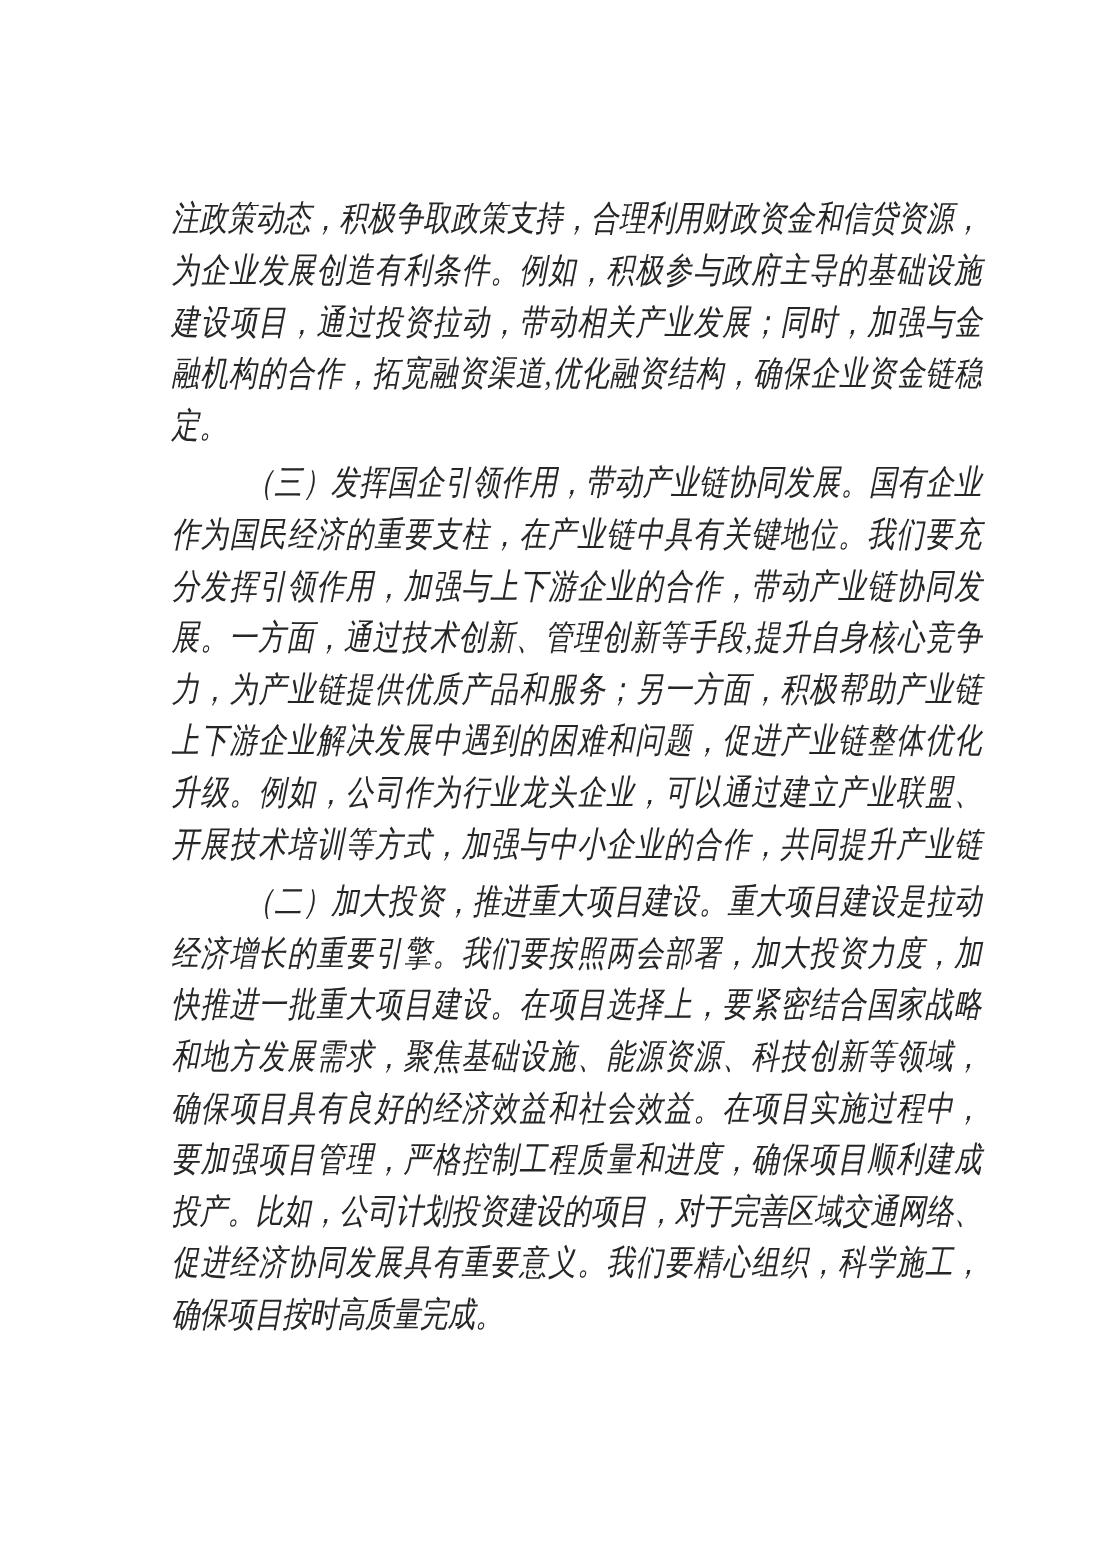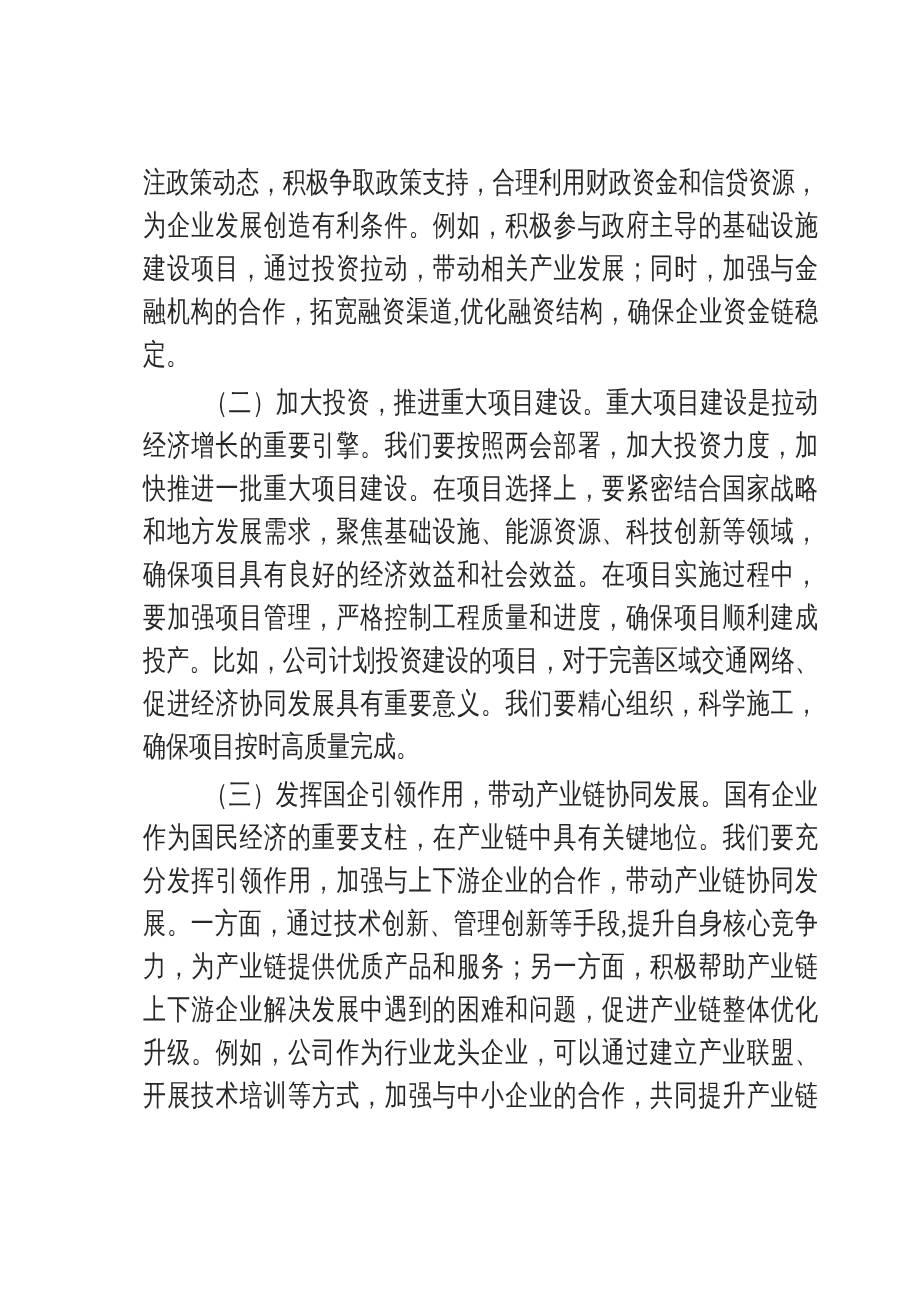--- a/index.html
+++ b/index.html
@@ -48,43 +48,43 @@
     text-align-last: left;
   }
   .line.indent {
     padding-left: 62px;
   }
 </style>
 </head>
 <body>
 
 <div class="page">
-  <div class="text-block" style="color: rgb(38, 38, 38);">
+  <div class="text-block" style="color: rgb(38, 38, 38); font-style: italic;">
       <div class="para">
         <div class="line">注政策动态，积极争取政策支持，合理利用财政资金和信贷资源，</div>
         <div class="line">为企业发展创造有利条件。例如，积极参与政府主导的基础设施</div>
         <div class="line">建设项目，通过投资拉动，带动相关产业发展；同时，加强与金</div>
         <div class="line">融机构的合作，拓宽融资渠道,优化融资结构，确保企业资金链稳</div>
         <div class="line no-just">定。</div>
+      </div>
+      <div class="para">
+        <div class="line indent">（三）发挥国企引领作用，带动产业链协同发展。国有企业</div>
+        <div class="line">作为国民经济的重要支柱，在产业链中具有关键地位。我们要充</div>
+        <div class="line">分发挥引领作用，加强与上下游企业的合作，带动产业链协同发</div>
+        <div class="line">展。一方面，通过技术创新、管理创新等手段,提升自身核心竞争</div>
+        <div class="line">力，为产业链提供优质产品和服务；另一方面，积极帮助产业链</div>
+        <div class="line">上下游企业解决发展中遇到的困难和问题，促进产业链整体优化</div>
+        <div class="line">升级。例如，公司作为行业龙头企业，可以通过建立产业联盟、</div>
+        <div class="line">开展技术培训等方式，加强与中小企业的合作，共同提升产业链</div>
       </div>
       <div class="para">
         <div class="line indent">（二）加大投资，推进重大项目建设。重大项目建设是拉动</div>
         <div class="line">经济增长的重要引擎。我们要按照两会部署，加大投资力度，加</div>
         <div class="line">快推进一批重大项目建设。在项目选择上，要紧密结合国家战略</div>
         <div class="line">和地方发展需求，聚焦基础设施、能源资源、科技创新等领域，</div>
         <div class="line">确保项目具有良好的经济效益和社会效益。在项目实施过程中，</div>
         <div class="line">要加强项目管理，严格控制工程质量和进度，确保项目顺利建成</div>
         <div class="line">投产。比如，公司计划投资建设的项目，对于完善区域交通网络、</div>
         <div class="line">促进经济协同发展具有重要意义。我们要精心组织，科学施工，</div>
         <div class="line no-just">确保项目按时高质量完成。</div>
       </div>
-      <div class="para">
-        <div class="line indent">（三）发挥国企引领作用，带动产业链协同发展。国有企业</div>
-        <div class="line">作为国民经济的重要支柱，在产业链中具有关键地位。我们要充</div>
-        <div class="line">分发挥引领作用，加强与上下游企业的合作，带动产业链协同发</div>
-        <div class="line">展。一方面，通过技术创新、管理创新等手段,提升自身核心竞争</div>
-        <div class="line">力，为产业链提供优质产品和服务；另一方面，积极帮助产业链</div>
-        <div class="line">上下游企业解决发展中遇到的困难和问题，促进产业链整体优化</div>
-        <div class="line">升级。例如，公司作为行业龙头企业，可以通过建立产业联盟、</div>
-        <div class="line">开展技术培训等方式，加强与中小企业的合作，共同提升产业链</div>
-      </div>
     </div>
 </div>
 
 </body></html>

